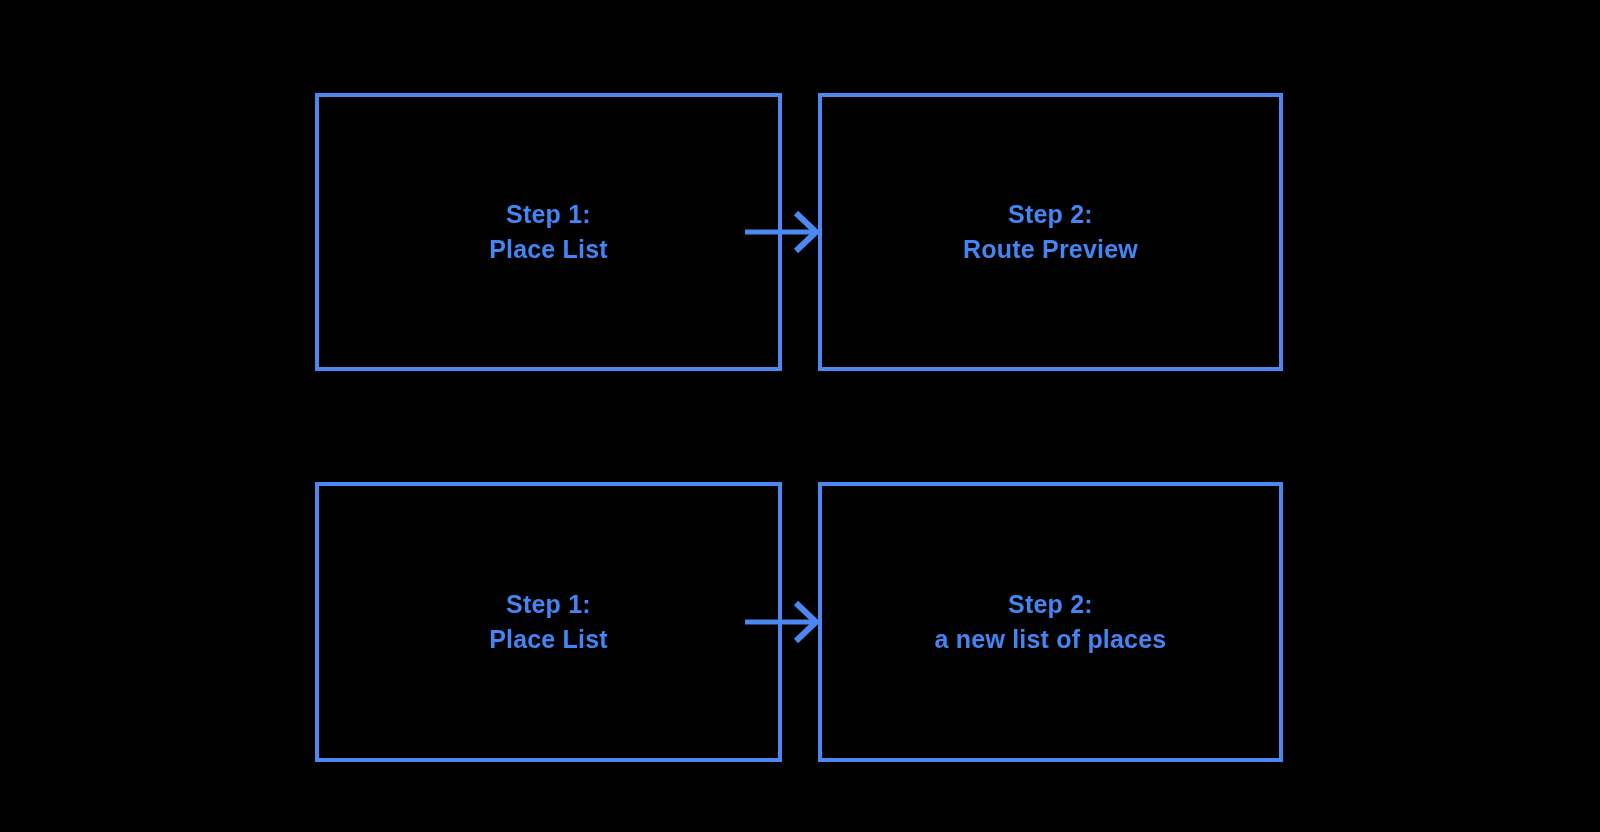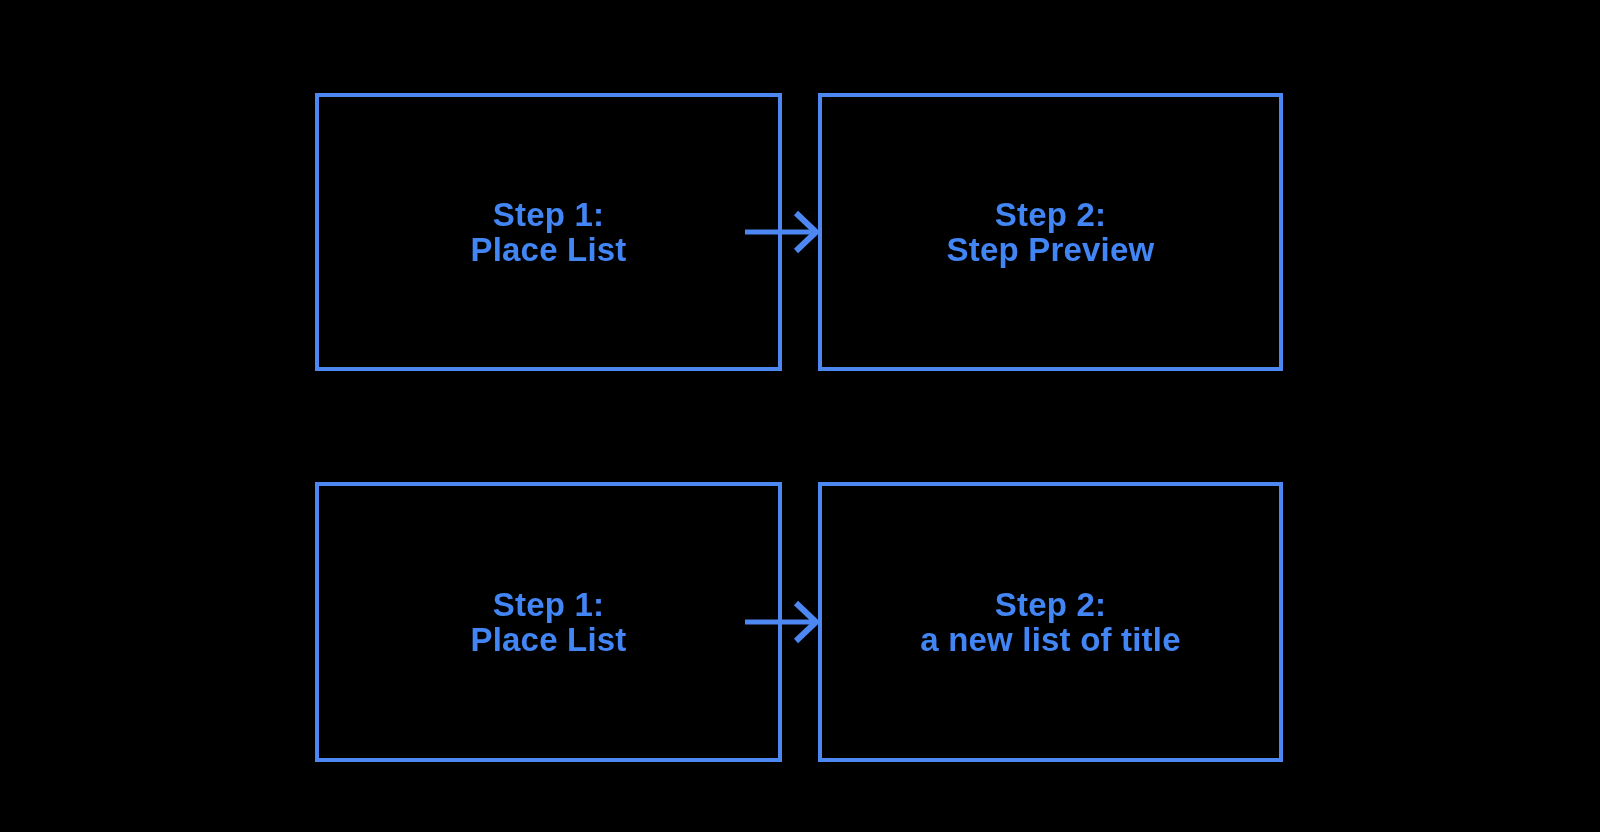--- a/index.html
+++ b/index.html
@@ -19,21 +19,21 @@
     position: absolute;
     box-sizing: border-box;
     border: 4px solid #4d87f1;
     background: transparent;
     display: flex;
     align-items: center;
     justify-content: center;
   }
   .box-label {
     color: #4285f4;
-    font-size: 33px;
+    font-size: 25px;
     line-height: 35px;
     font-weight: 600;
     text-align: center;
     letter-spacing: 0.2px;
   }
   .box-r1c1 { left: 315px; top: 93px;  width: 467px; height: 278px; }
   .box-r1c2 { left: 818px; top: 93px;  width: 465px; height: 278px; }
   .box-r2c1 { left: 315px; top: 482px; width: 467px; height: 280px; }
   .box-r2c2 { left: 818px; top: 482px; width: 465px; height: 280px; }
   .arrow {
@@ -58,36 +58,36 @@
   </div>
 
   <svg class="arrow arrow-1" viewBox="0 0 84 46">
     <path d="M6 23 H74" fill="none" stroke-width="5" stroke="#4d87f1"></path>
     <path d="M57 4 L77 23 L57 42" fill="none" stroke-width="6" stroke="#4d87f1"></path>
   </svg>
 
   <div class="flow-box box-r1c2">
     <div class="box-label">
       <div>Step 2:</div>
-      <div>Step Preview</div>
+      <div>Route Preview</div>
     </div>
   </div>
 
   <div class="flow-box box-r2c1">
     <div class="box-label">
       <div>Step 1:</div>
       <div>Place List</div>
     </div>
   </div>
 
   <svg class="arrow arrow-2" viewBox="0 0 84 46">
     <path d="M6 23 H74" fill="none" stroke-width="5" stroke="#4d87f1"></path>
     <path d="M57 4 L77 23 L57 42" fill="none" stroke-width="6" stroke="#4d87f1"></path>
   </svg>
 
   <div class="flow-box box-r2c2">
     <div class="box-label">
       <div>Step 2:</div>
-      <div>a new list of title</div>
+      <div>a new list of places</div>
     </div>
   </div>
 
 </div>
 
 </body></html>

